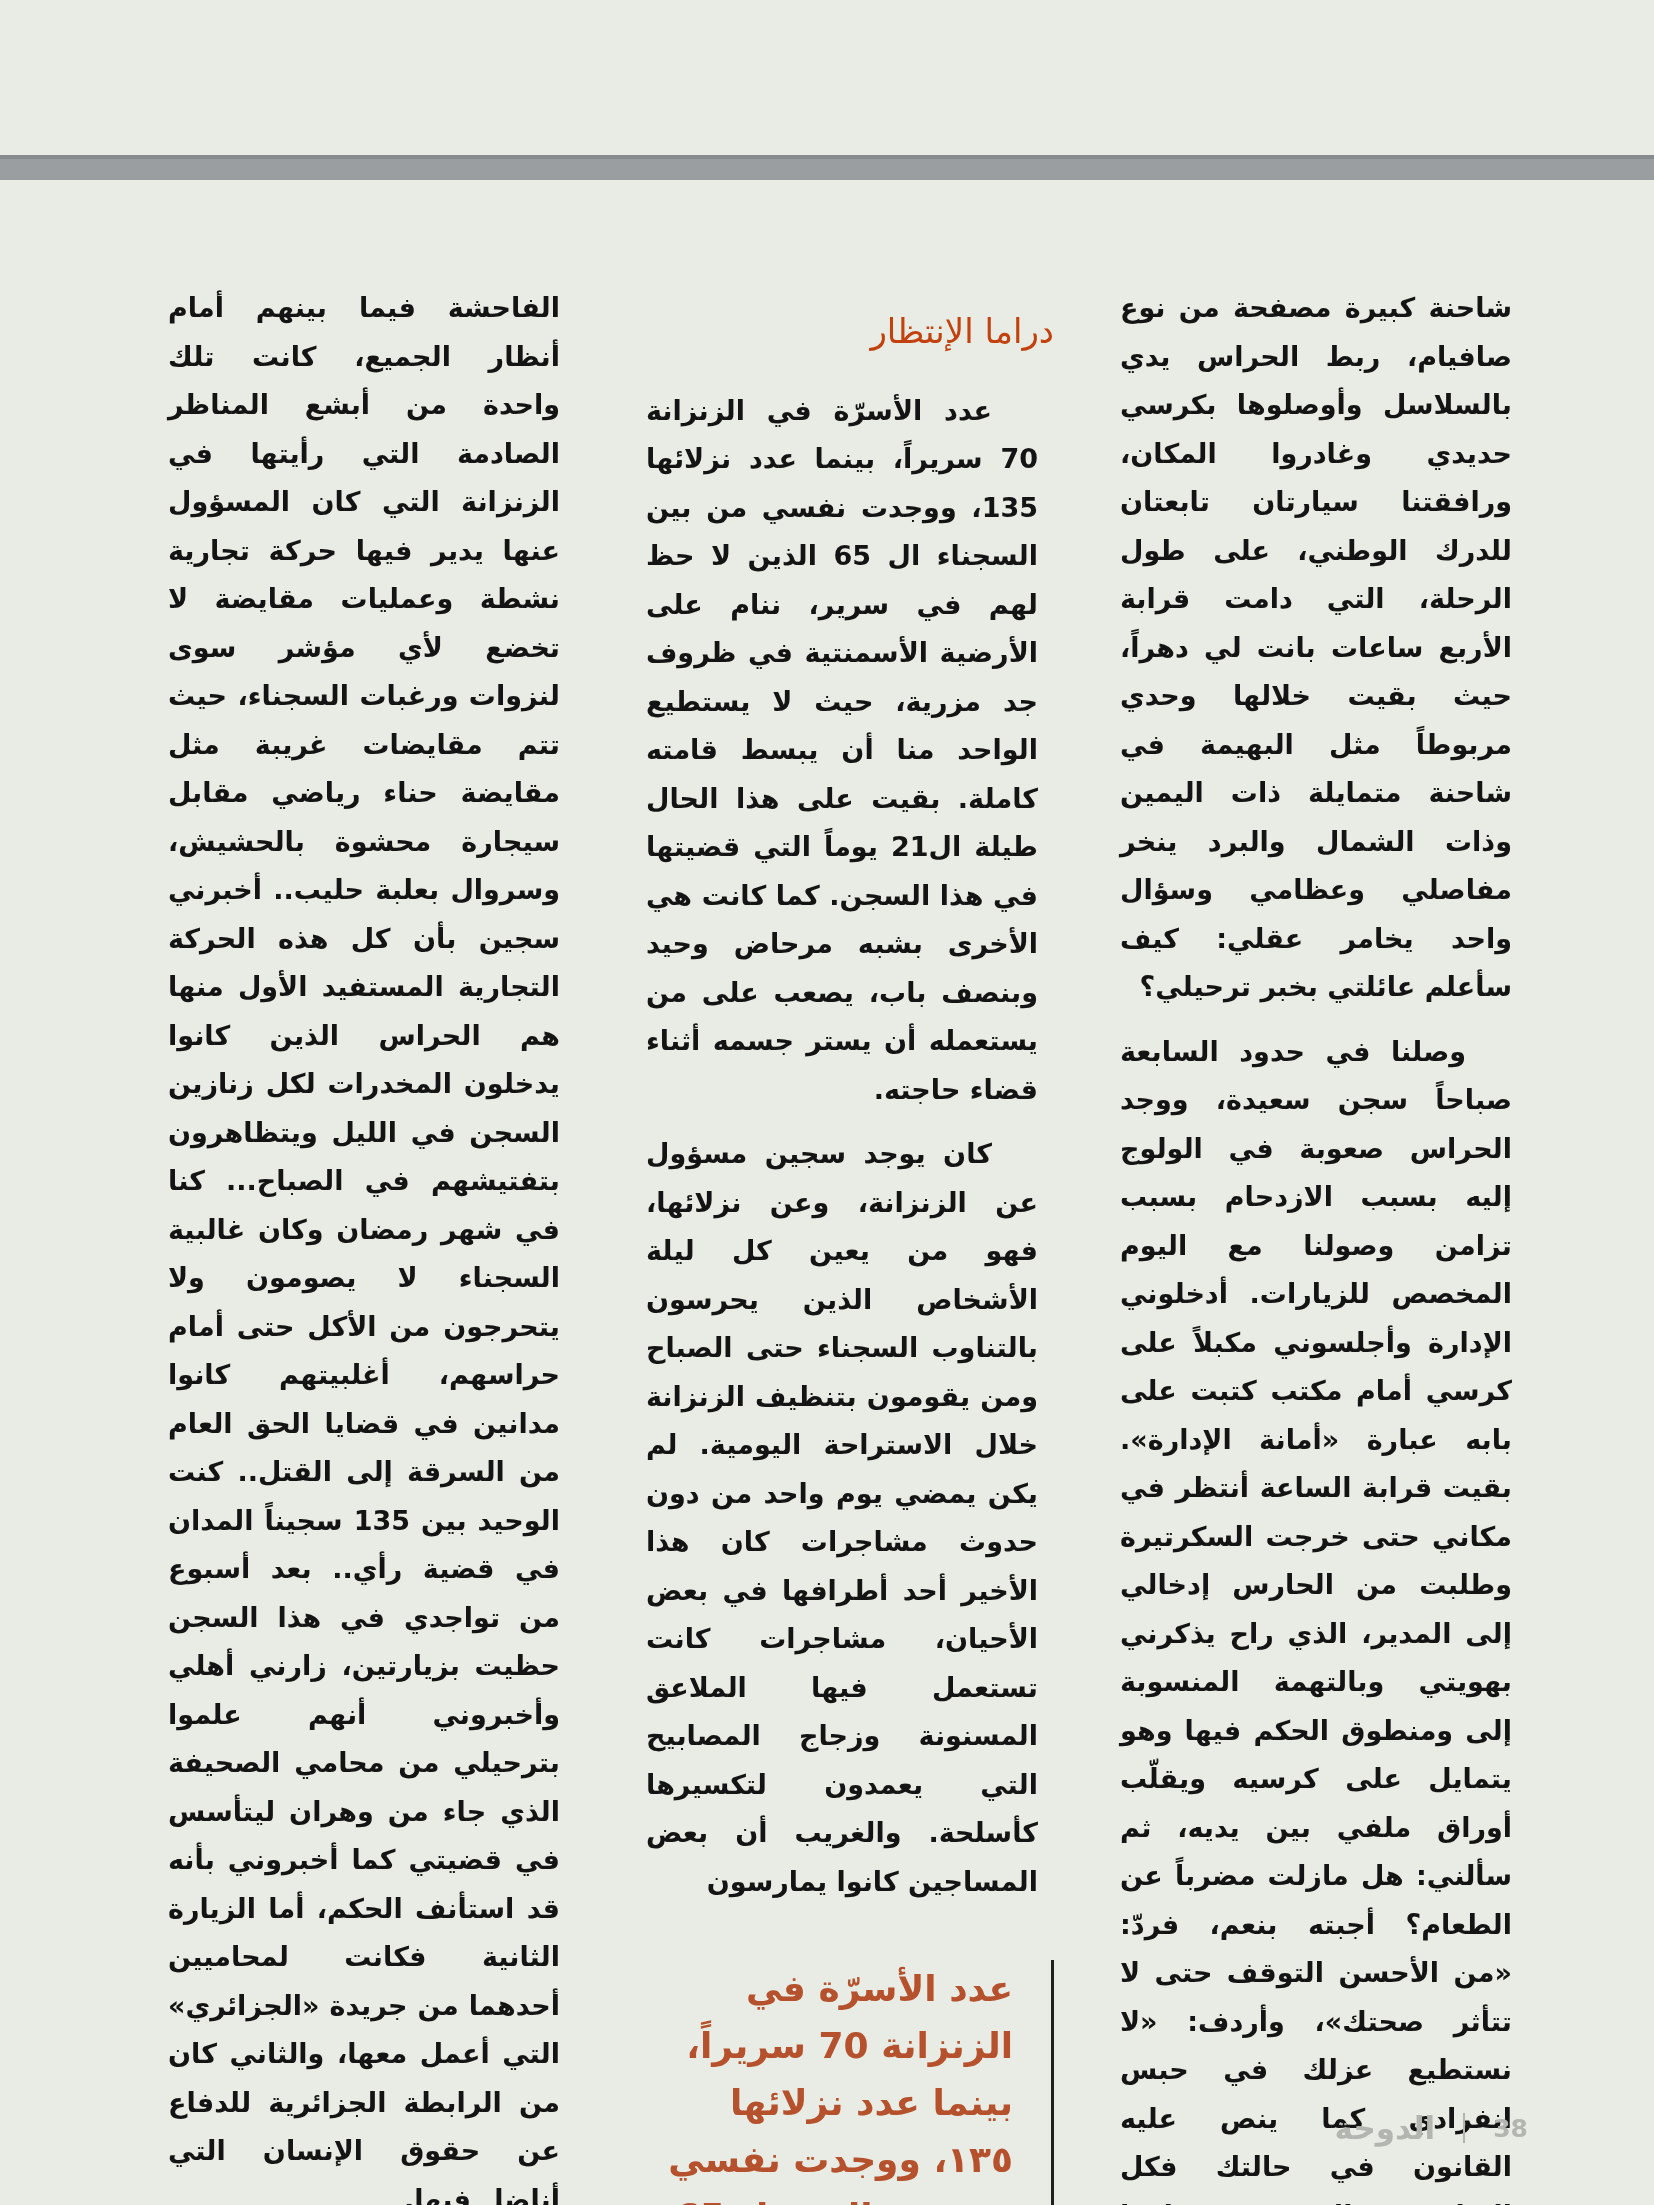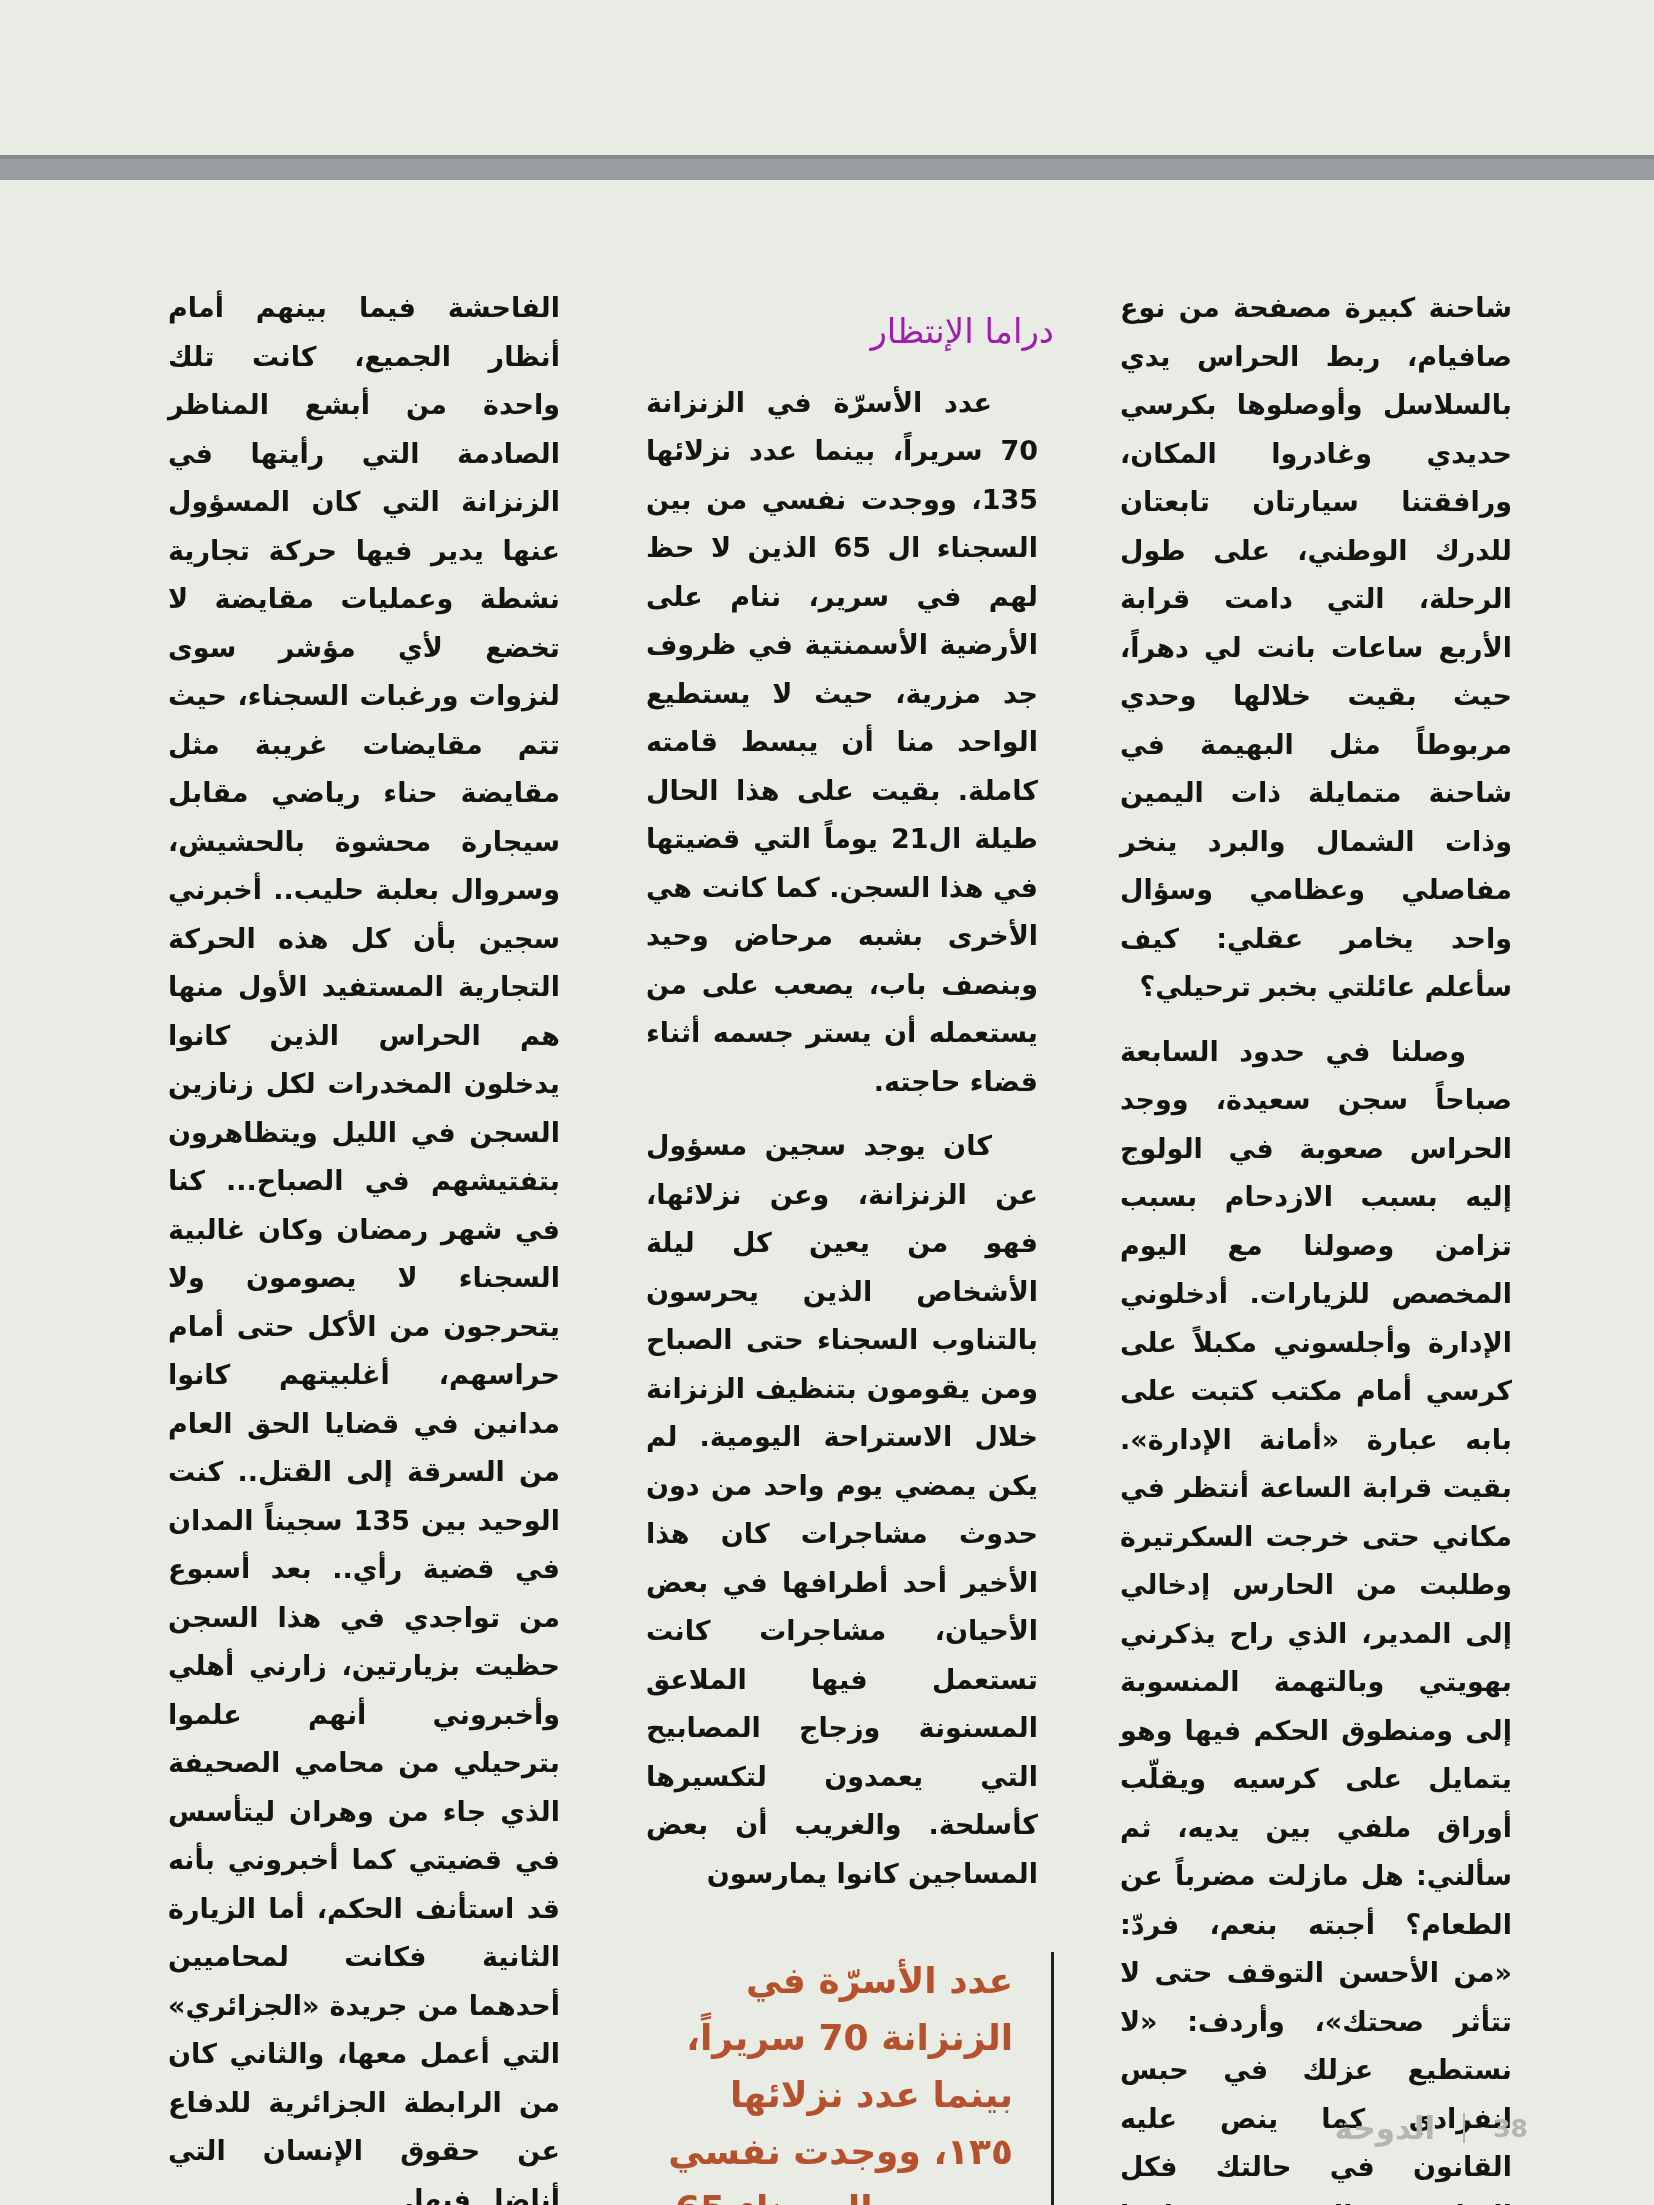--- a/index.html
+++ b/index.html
@@ -35,22 +35,22 @@
   .col-right  { left: 1104px; }
   .col-middle { left: 630px;  }
   .col-left   { left: 152px;  }
   .col p { margin: 16px; }
   .col p + p { margin-top: 6px; }
   .col p.indent { text-indent: 46px; }
   .section-heading {
     font-weight: normal;
     font-size: 34px;
     line-height: 1.25;
-    color: #a21caf;
-    margin: 42px 0 26px 0;
+    color: #c2410c;
+    margin: 42px 0 34px 0;
   }
   .pull-quote {
     margin: 54px 34px 0 0;
     margin-left: 34px;
     margin-right: 0;
     border-right: 3px solid #212121;
     padding-right: 38px;
     text-align: right;
     text-indent: 0;
     font-size: 36px;

